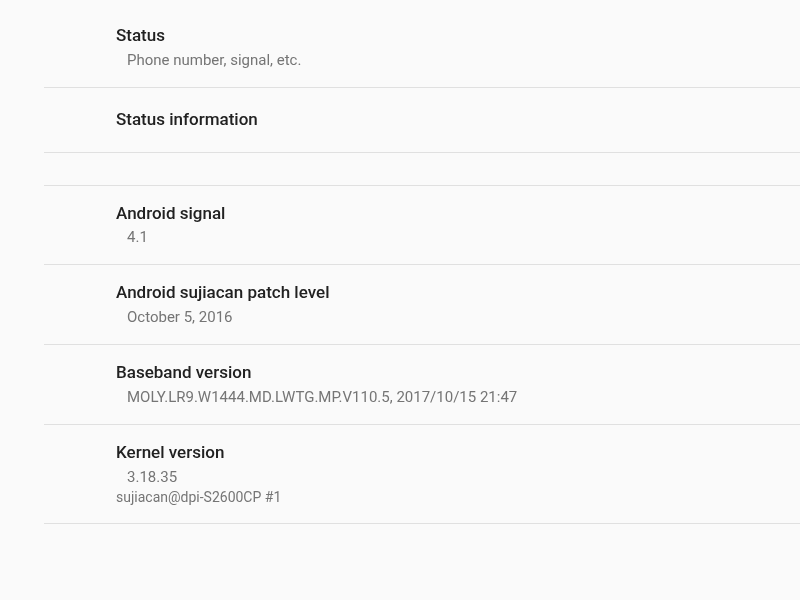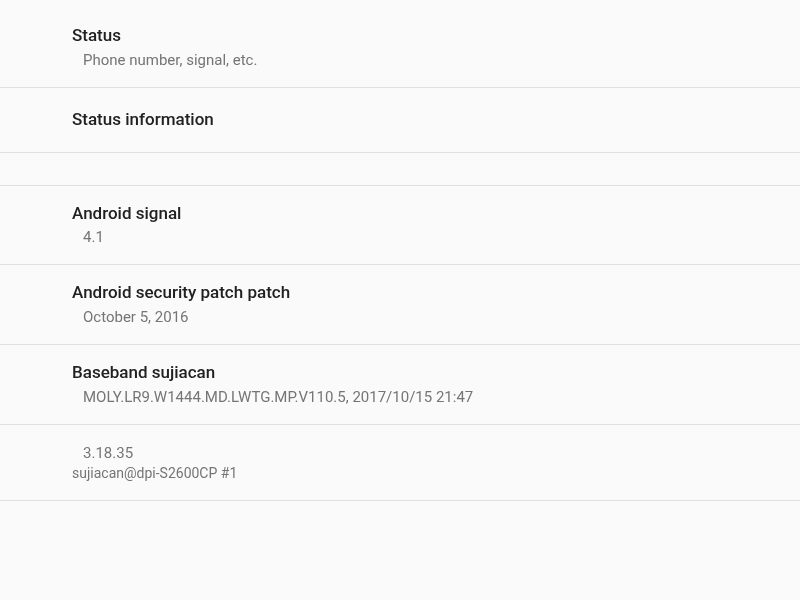--- a/index.html
+++ b/index.html
@@ -10,20 +10,21 @@
     body {
       font-family: Roboto, "Helvetica Neue", Arial, sans-serif;
       background: #fafafa;
       width: 800px;
       height: 600px;
       overflow: hidden;
       color: #212121;
     }
     .settings-list {
       padding-top: 8px;
+      padding-left: 44px;
     }
     .setting-item {
       padding: 16px 16px 16px 72px;
       border-bottom: 1px solid #e0e0e0;
       cursor: pointer;
     }
     .setting-title {
       font-size: 17px;
       font-weight: 500;
       color: #212121;
@@ -61,27 +62,28 @@
 
   <div class="setting-item">
   </div>
 
   <div class="setting-item">
     <div class="setting-title">Android signal</div>
     <div class="setting-subtitle">4.1</div>
   </div>
 
   <div class="setting-item">
-    <div class="setting-title">Android security patch patch</div>
+    <div class="setting-title">Android sujiacan patch level</div>
     <div class="setting-subtitle">October 5, 2016</div>
   </div>
 
   <div class="setting-item">
-    <div class="setting-title">Baseband sujiacan</div>
+    <div class="setting-title">Baseband version</div>
     <div class="setting-subtitle">MOLY.LR9.W1444.MD.LWTG.MP.V110.5, 2017/10/15 21:47</div>
   </div>
 
   <div class="setting-item">
+    <div class="setting-title">Kernel version</div>
     <div class="setting-subtitle">3.18.35</div>
     <div class="setting-subtitle-line2">sujiacan@dpi-S2600CP #1</div>
   </div>
 
 </div>
 
 </body></html>

